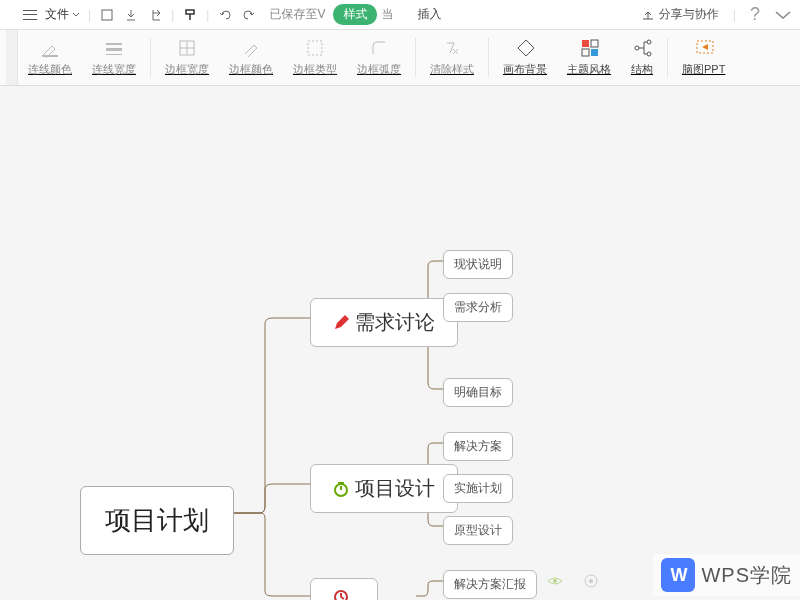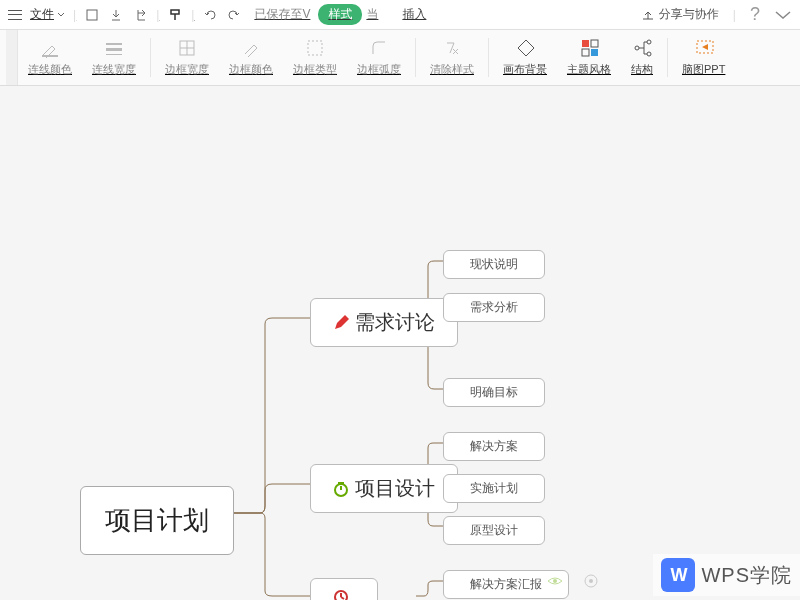--- a/index.html
+++ b/index.html
@@ -1,17 +1,17 @@
 <!DOCTYPE html>
 <html><head>
 <meta charset="utf-8">
 <style>
 * { margin:0; padding:0; box-sizing:border-box; }
 body { font-family:"Microsoft YaHei","PingFang SC",sans-serif; width:800px; height:600px; overflow:hidden; background:#f5f5f5; position:relative; }
-.topbar { height:30px; background:#fff; border-bottom:1px solid #e0e0e0; display:flex; align-items:center; padding:0 8px; font-size:12px; color:#333; position:relative;text-decoration:underline; }
+.topbar { height:30px; background:#fff; border-bottom:1px solid #e0e0e0; display:flex; align-items:center; padding:0 23px; font-size:12px; color:#333; position:relative; }
 .topbar .left { display:flex; align-items:center; gap:8px; }
 .hamburger { width:14px; height:10px; display:flex; flex-direction:column; justify-content:space-between; }
 .hamburger span { height:1px; background:#555; }
 .file-menu { display:flex; align-items:center; gap:3px; cursor:pointer; }
 .chev { width:8px; height:8px; }
 .tb-icon { width:16px; height:16px; display:flex; align-items:center; justify-content:center; }
 .tb-divider { color:#ddd; }
 .saved { color:#888; margin-left:4px; }
 .pill { background:#3cb371; color:#fff; border-radius:10px; padding:2px 10px; font-size:12px; }
 .topbar .right { position:absolute; right:8px; display:flex; align-items:center; gap:14px; }
@@ -25,21 +25,21 @@
 .ritem { display:flex; flex-direction:column; align-items:center; justify-content:center; gap:4px; padding:0 10px; font-size:11px; color:#888; cursor:pointer; }
 .ritem .ic { width:20px; height:20px; display:flex; align-items:center; justify-content:center; }
 .vr { width:1px; background:#e5e5e5; margin:8px 4px; }
 .ritem.dark { color:#444; }
 
 .canvas { position:absolute; top:86px; left:0; right:0; bottom:0; background:#f5f5f5; }
 
 .node { position:absolute; background:#fff; border:1.5px solid #bbb; border-radius:6px; padding:6px 12px; font-size:13px; color:#333; white-space:nowrap; display:flex; align-items:center; gap:6px; }
 .node.root { font-size:26px; font-weight:500; padding:16px 24px; border-color:#aaa; color:#222;font-family:Liberation Serif, serif; }
 .node.mid { font-size:20px; padding:10px 22px; }
-.node.leaf { font-size:12px; padding:5px 26px; color:#555; }
+.node.leaf { font-size:12px; padding:5px 10px; color:#555; }
 .nicon { width:16px; height:16px; }
 
 svg.connectors { position:absolute; top:0; left:0; width:100%; height:100%; pointer-events:none; }
 svg.connectors path { stroke:#8b7355; stroke-width:1; fill:none; }
 
 .watermark { position:absolute; right:0; bottom:4px; display:flex; align-items:center; gap:6px; background:rgba(255,255,255,.6); padding:4px 8px; }
 .w-badge { width:34px; height:34px; background:#4a7cff; border-radius:6px; color:#fff; font-weight:bold; font-size:18px; display:flex; align-items:center; justify-content:center; letter-spacing:-1px; }
 .w-text { font-size:20px; color:#555; letter-spacing:1px; }
 
 .btm-ctrl { position:absolute; bottom:10px; right:200px; display:flex; gap:18px; align-items:center; }

